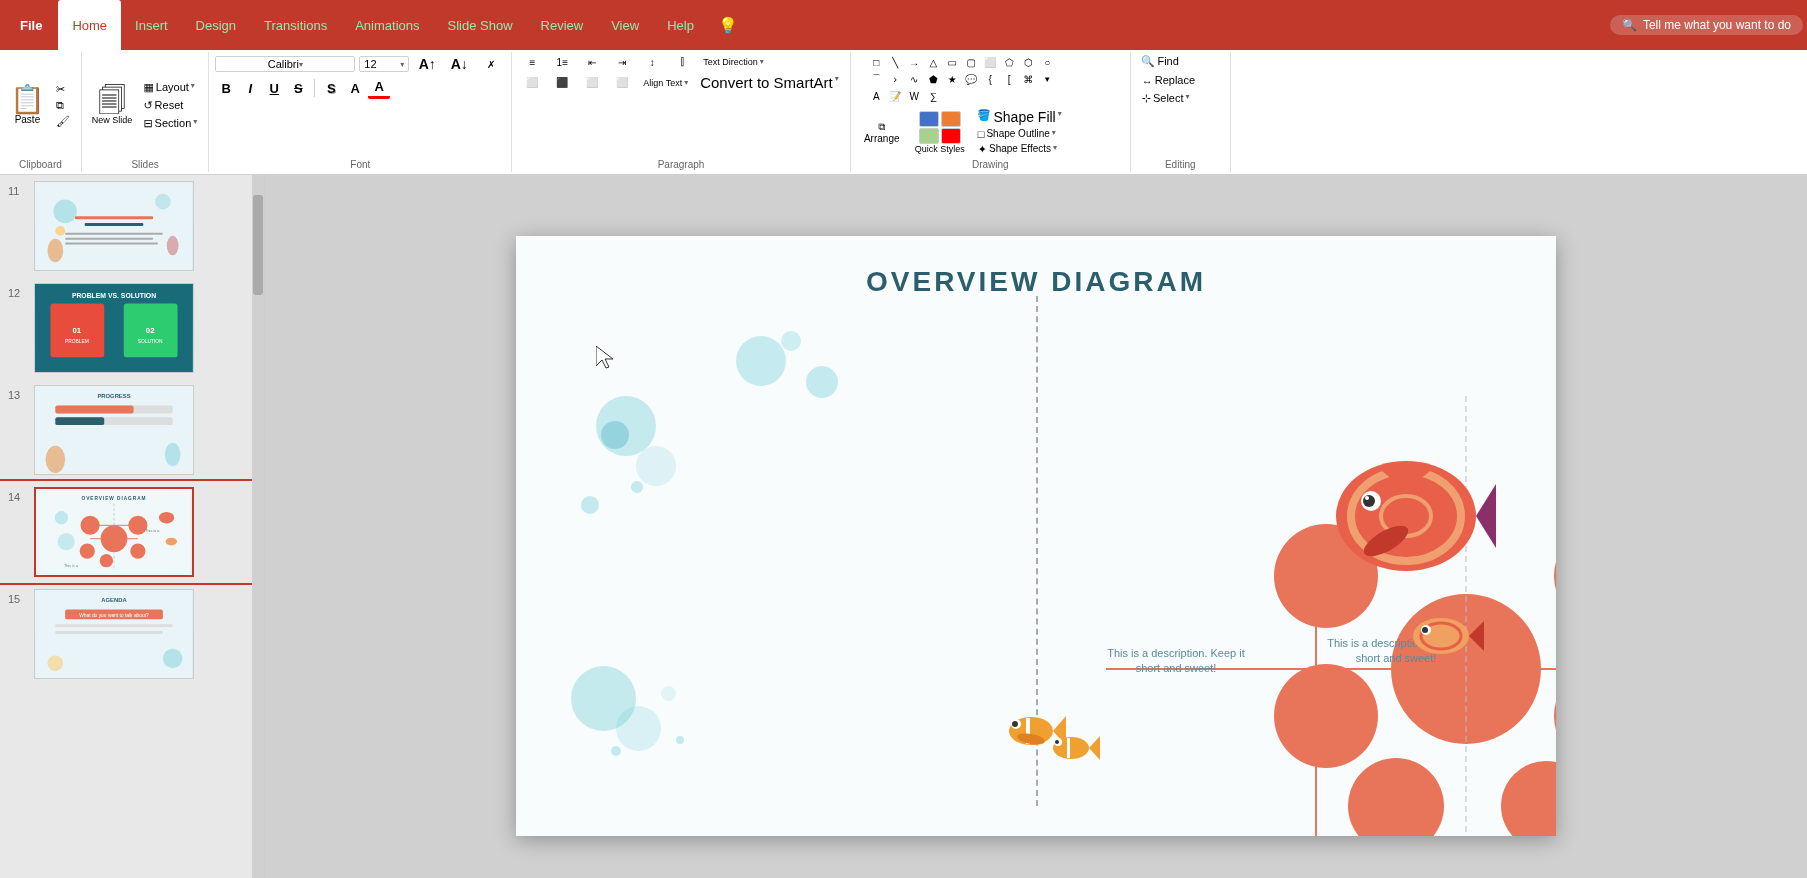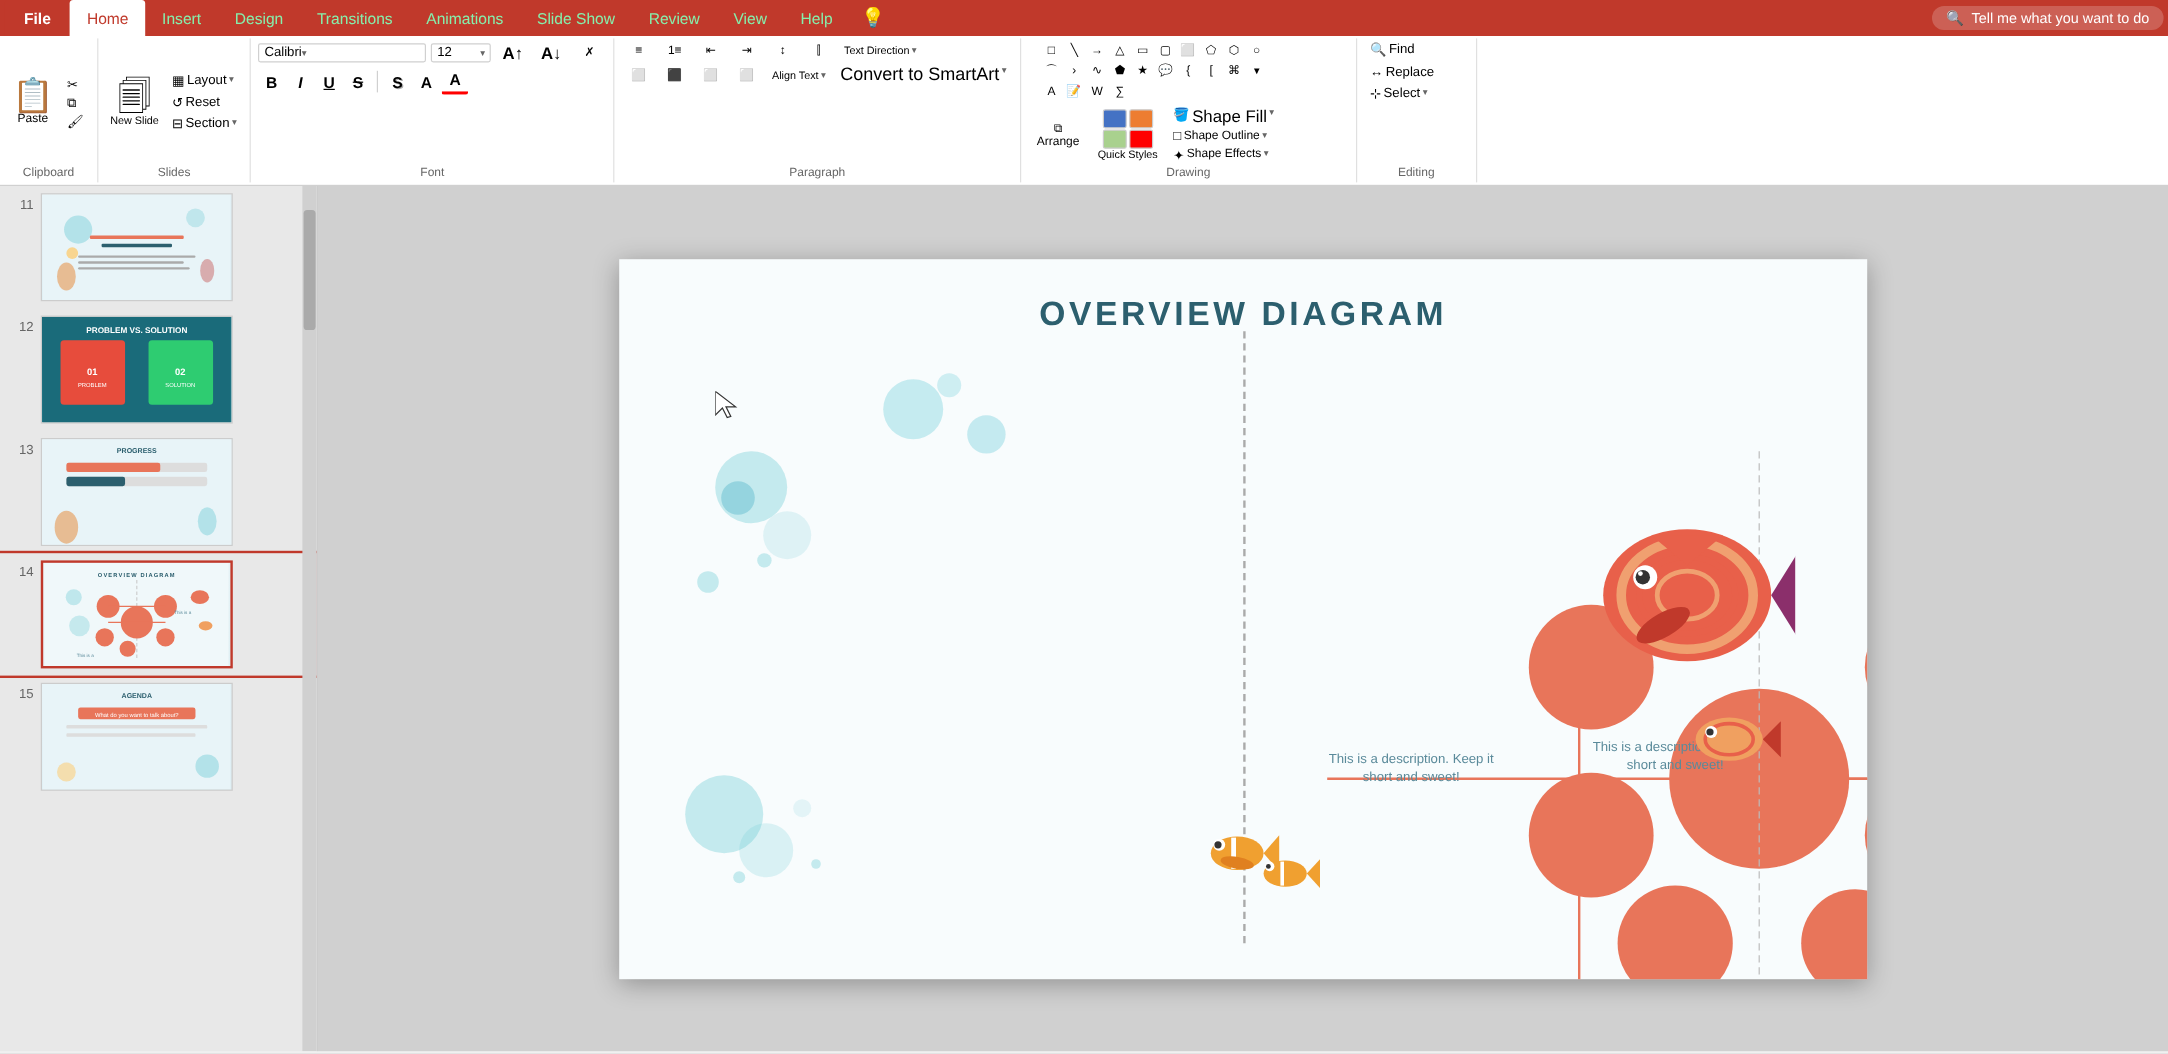--- a/index.html
+++ b/index.html
@@ -3,21 +3,21 @@
   <meta charset="utf-8">
   <style>
     * { box-sizing: border-box; margin: 0; padding: 0; }
     body { font-family: 'Segoe UI', Arial, sans-serif; font-size: 12px; background: #f0f0f0; overflow: hidden; width: 1807px; height: 878px; }
 
     
     #tab-bar {
       display: flex;
       align-items: center;
       background: #c0392b;
-      height: 30px;
+      height: 50px;
       padding: 0 4px;
     }
     .tab-item {
       color: #86efac;
       padding: 4px 14px;
       font-size: 13px;
       cursor: pointer;
       border-radius: 3px 3px 0 0;
       height: 100%;
       display: flex;
@@ -110,21 +110,21 @@
 
     
     .font-select {
       border: 1px solid #d0d0d0;
       border-radius: 2px;
       padding: 1px 4px;
       font-size: 11px;
       width: 140px;
       display: flex;
       align-items: center;
-      justify-content: flex-start;
+      justify-content: center;
       cursor: pointer;
     }
     .font-size-select {
       border: 1px solid #d0d0d0;
       border-radius: 2px;
       padding: 1px 4px;
       font-size: 11px;
       width: 50px;
       display: flex;
       align-items: center;
@@ -160,21 +160,21 @@
       padding: 6px 8px;
       cursor: pointer;
       gap: 6px;
     }
     .slide-item.active { outline: 2px solid #c0392b; }
 
     .slide-number {
       font-size: 11px;
       color: #666;
       min-width: 20px;
-      text-align: right;
+      text-align: left;
       margin-top: 4px;
     }
 
     .slide-thumb {
       width: 160px;
       height: 90px;
       background: #fff;
       border: 1px solid #ccc;
       position: relative;
       overflow: hidden;

